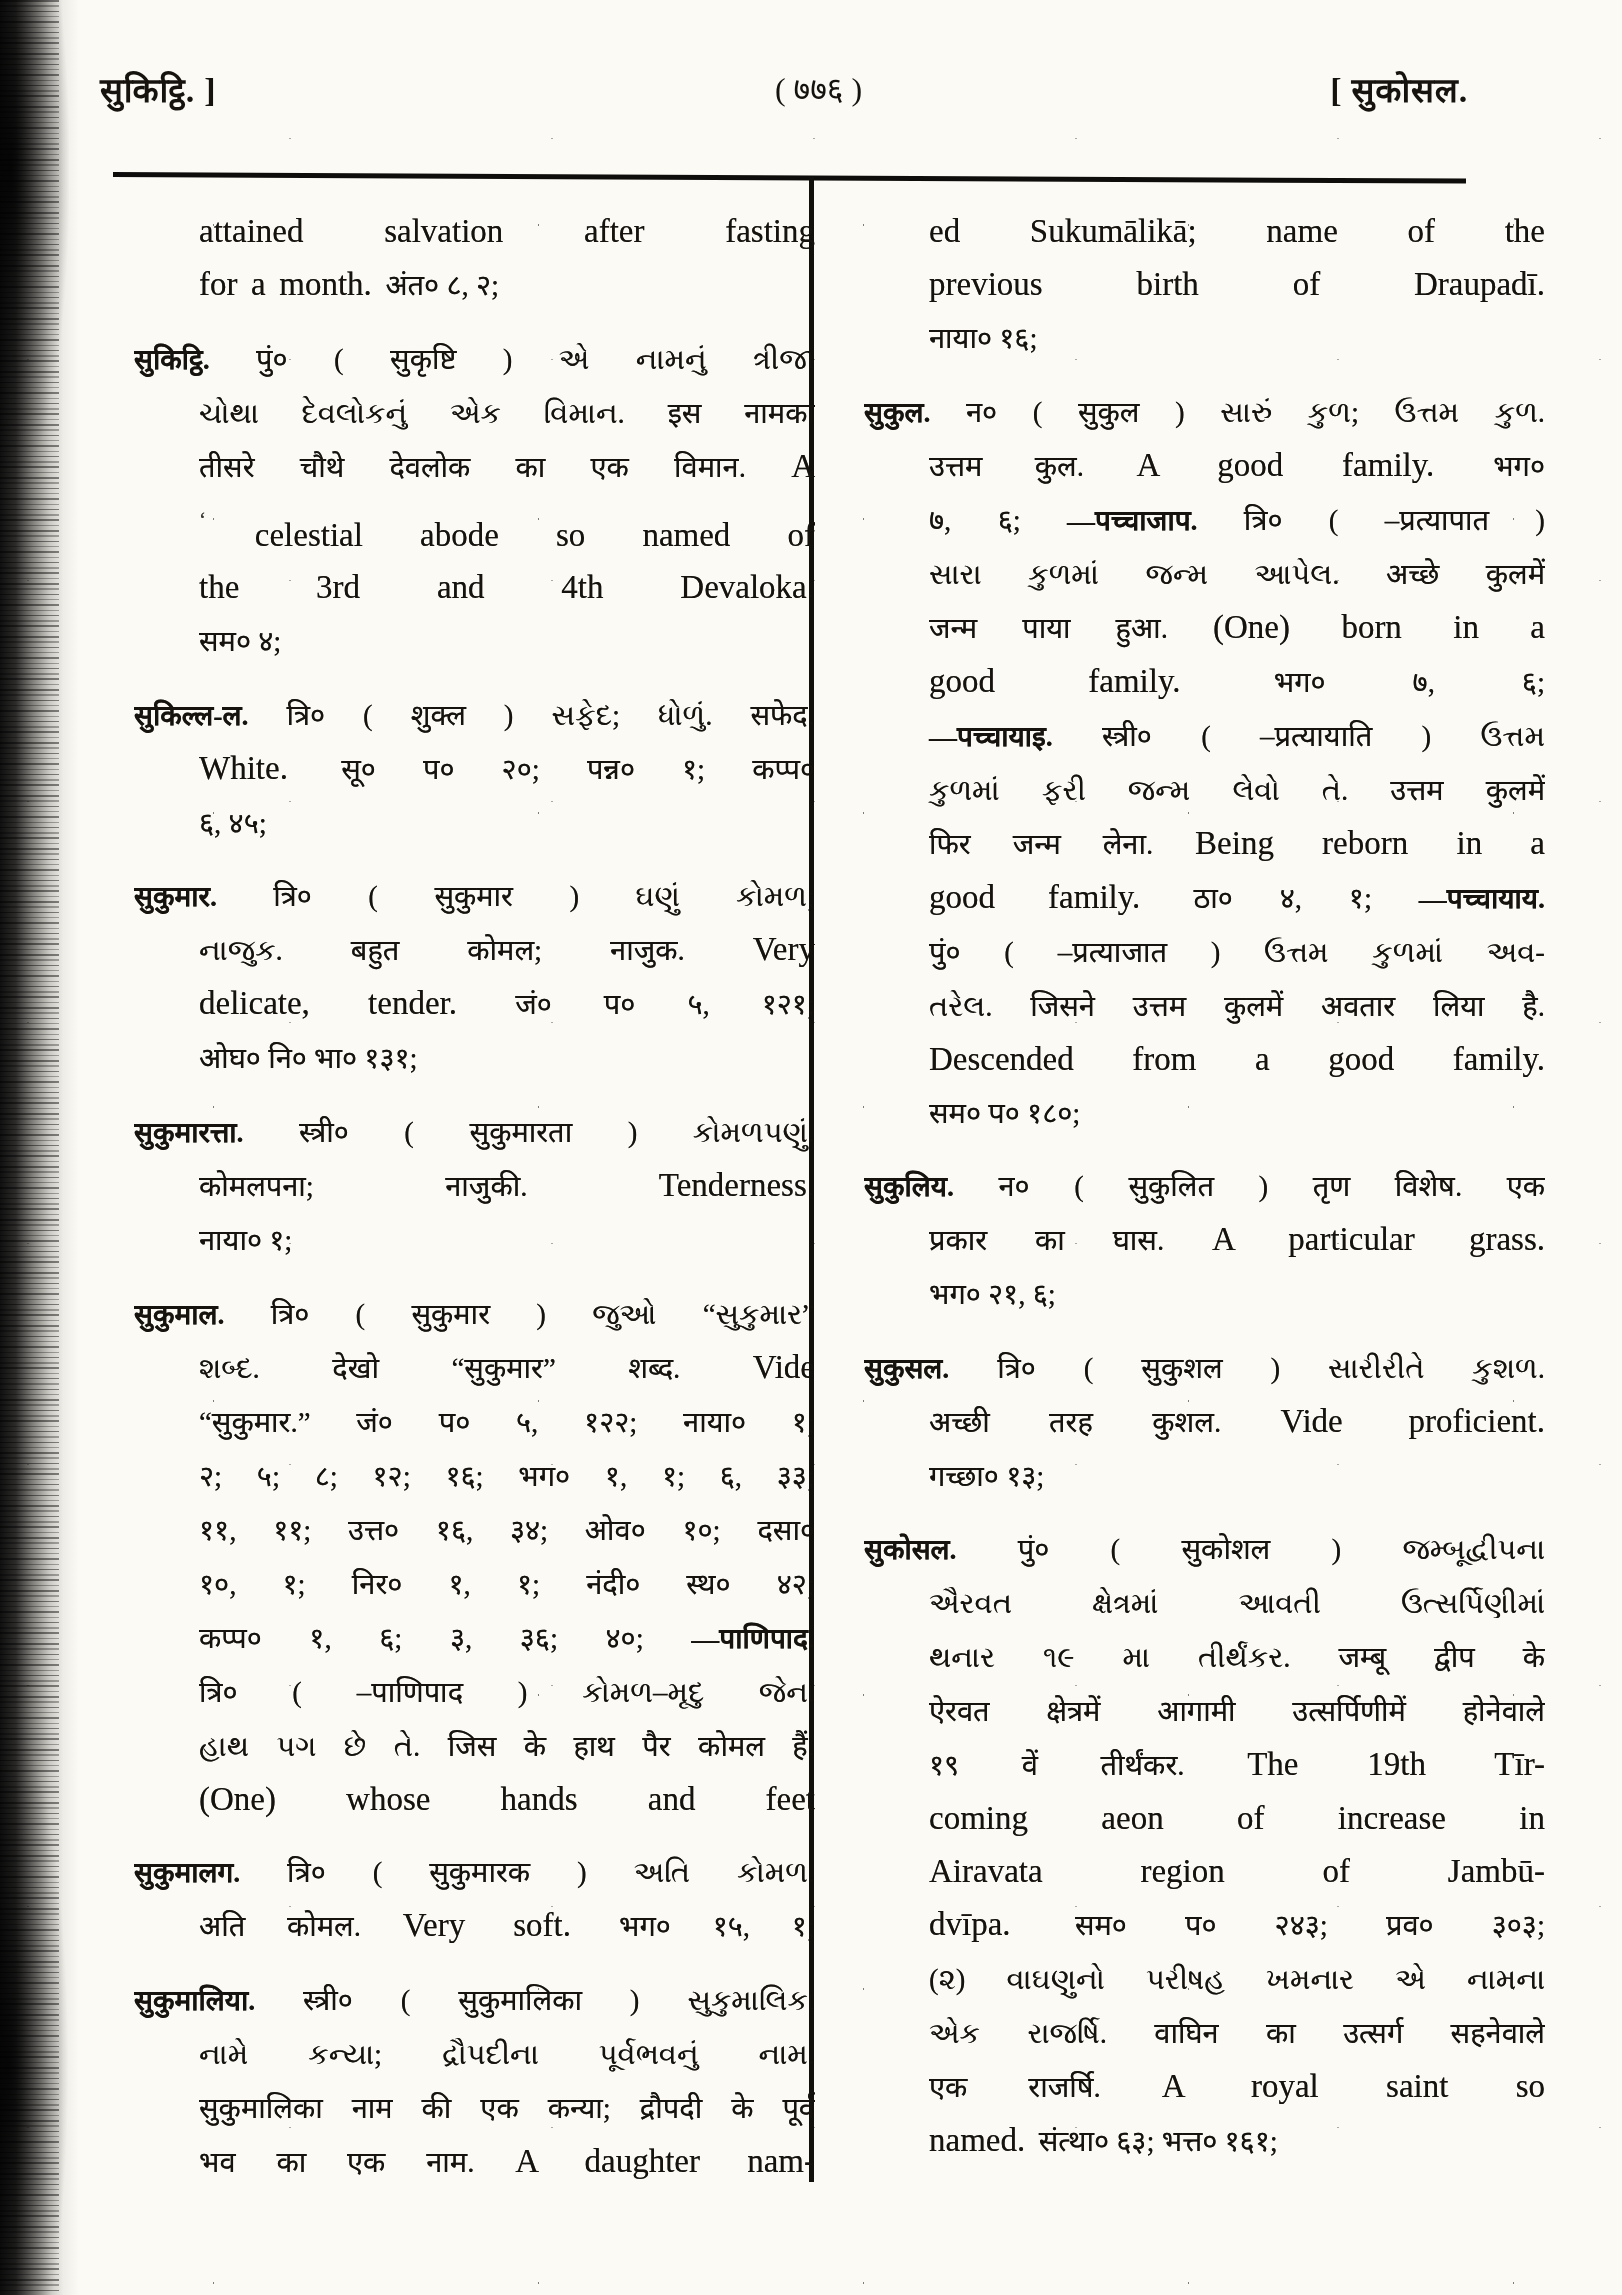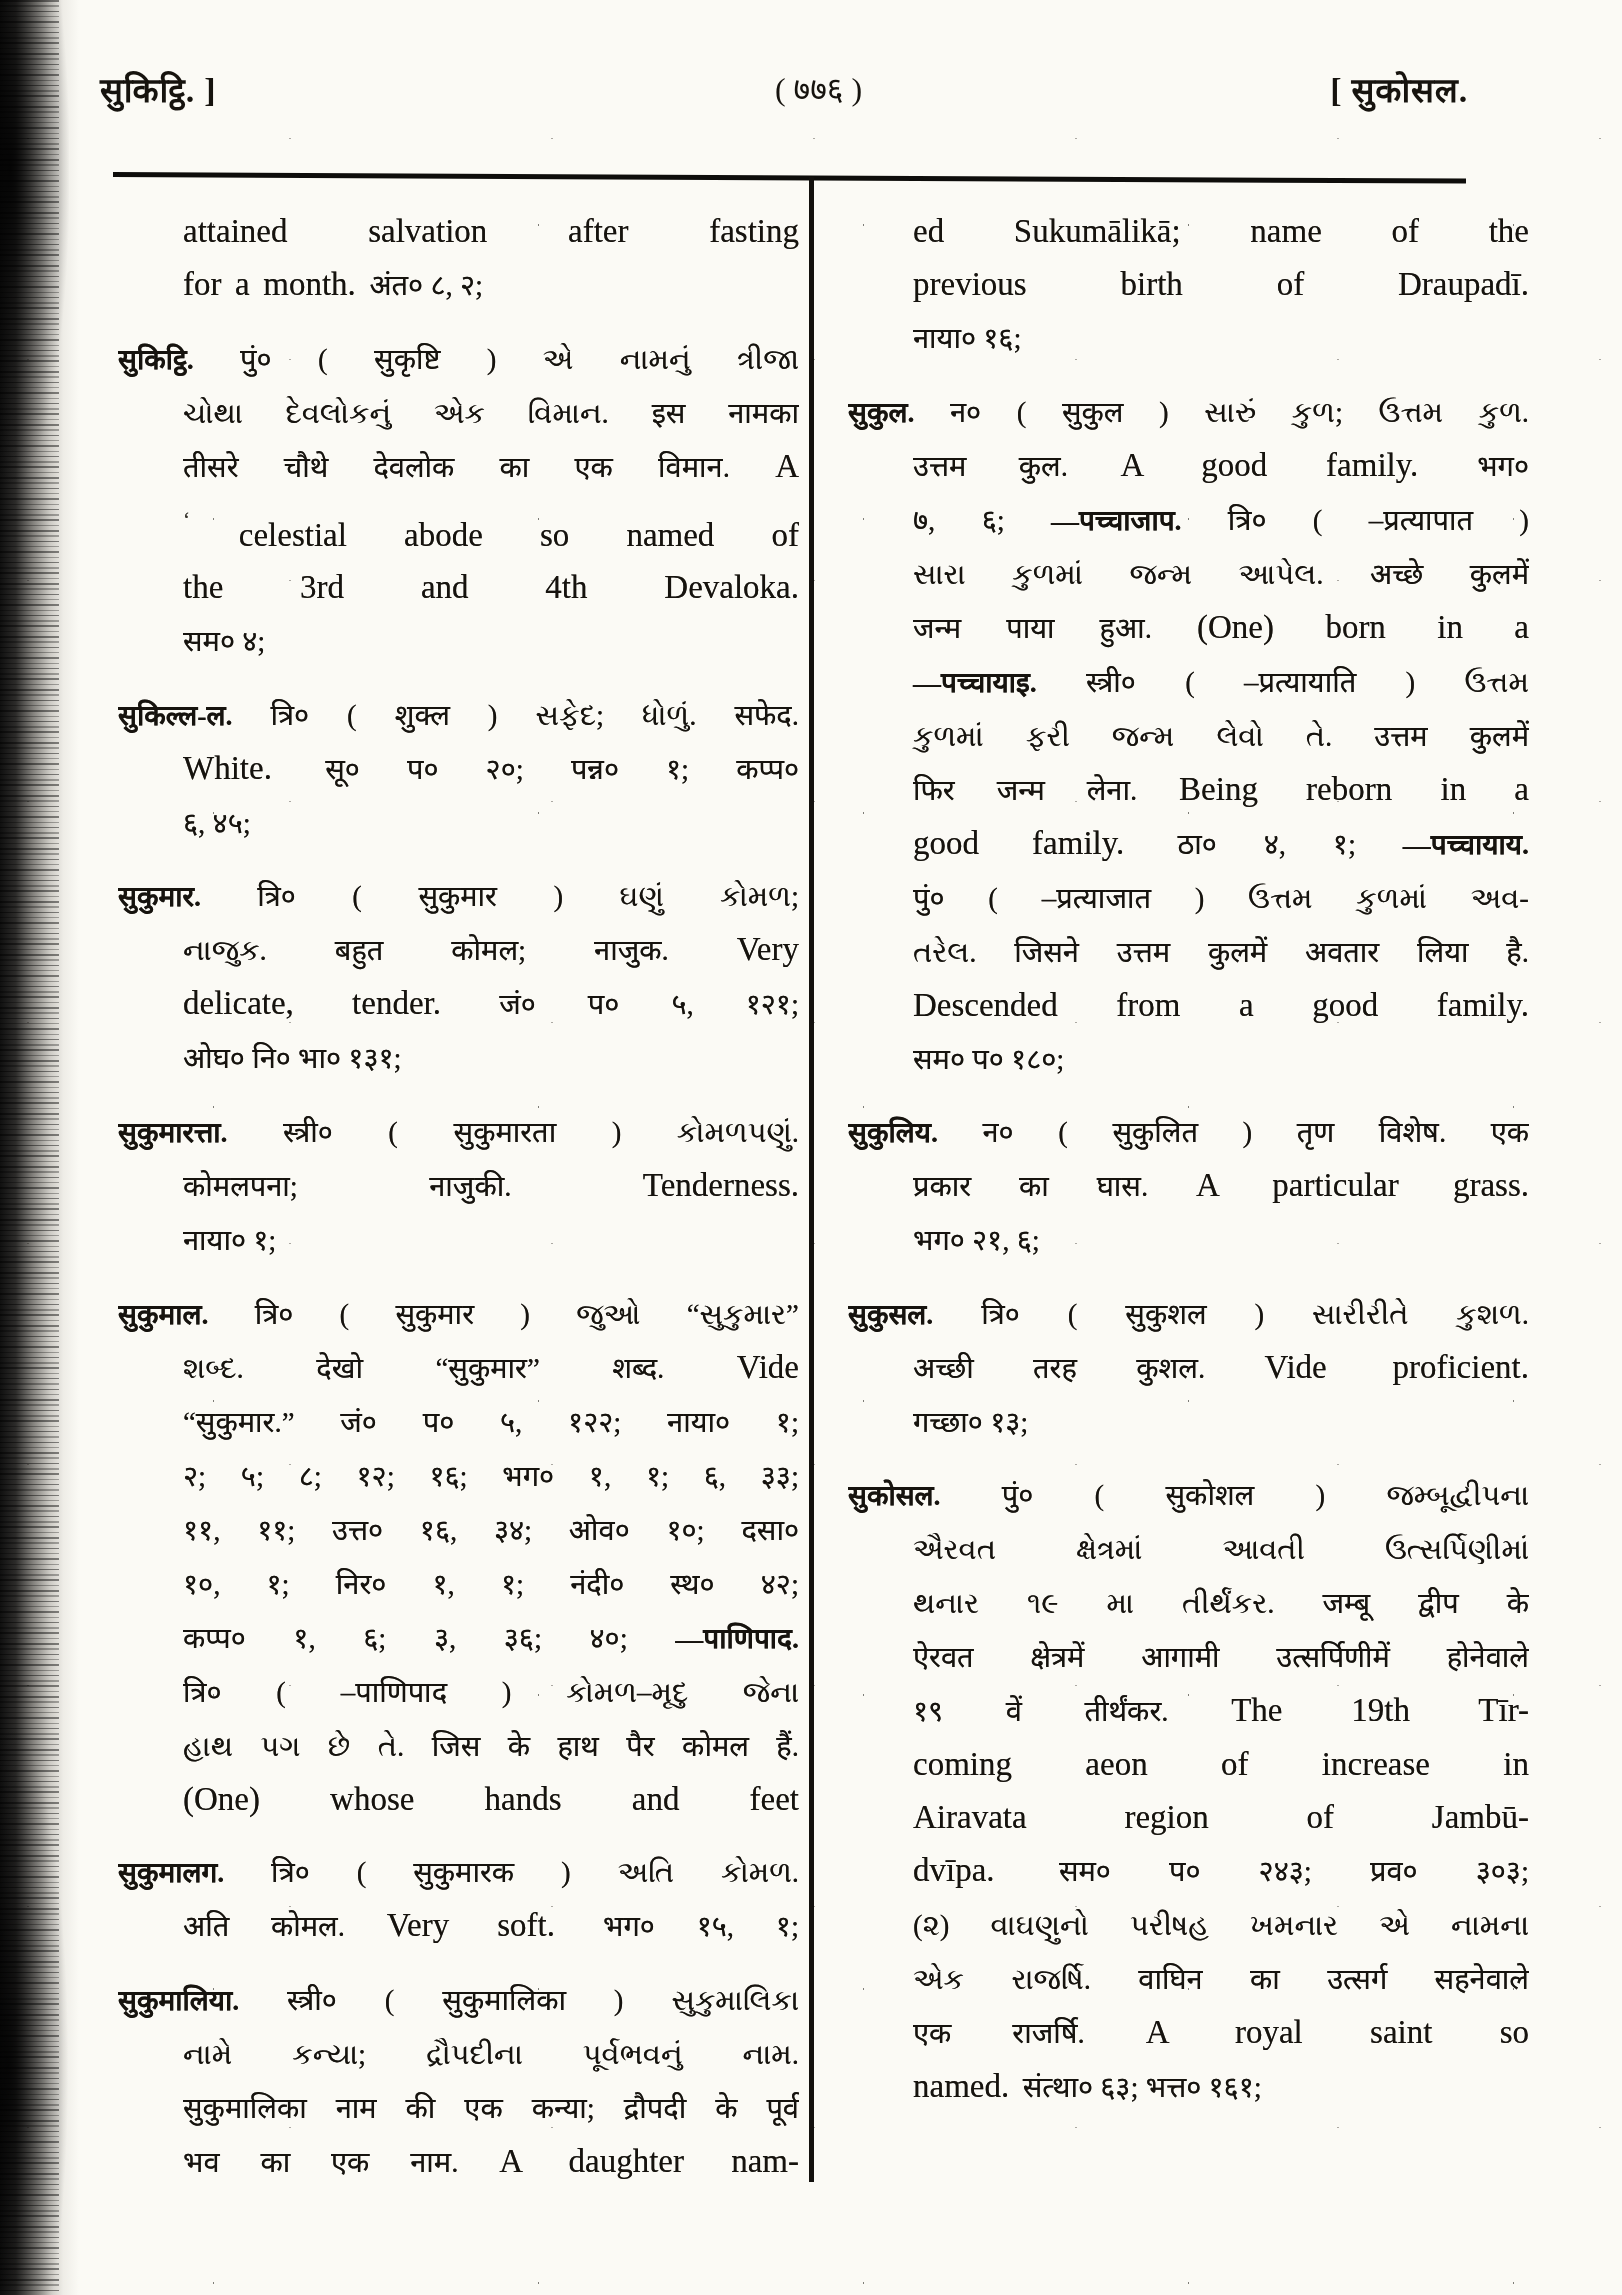--- a/index.html
+++ b/index.html
@@ -48,21 +48,21 @@
     position:absolute;right:155px;font-weight:700;font-size:34px;letter-spacing:0.8px;
   }
   .rule-top{
     position:absolute;left:113px;top:172px;width:1353px;height:5.3px;
     background:#0e0d0b;transform:rotate(.28deg);transform-origin:left center;
   }
   .divider{
     position:absolute;left:809px;top:177px;width:5.3px;height:2005px;
     background:#12100d;
   }
-  .col{position:absolute;top:205px;width:681px;overflow:hidden;}
+  .col{position:absolute;top:205px;width:681px;overflow:hidden;margin-left:16px;}
   .col-left{left:118px;height:2023px;}
   .col-right{left:848px;height:2023px;}
   .para{margin:0 0 19.6px 0;}
   .line{
     font-size:33px;line-height:53px;padding-left:65px;
     text-align:justify;text-align-last:justify;
     text-shadow:0 0 0.5px rgba(10,8,5,.65);
   }
   .line.first{padding-left:0;}
   .line.nj{text-align-last:left;}
@@ -150,20 +150,21 @@
         <div class="line"><span class="seg en">ed Sukumālikā; name of the</span></div>
         <div class="line"><span class="seg en">previous birth of Draupadī.</span></div>
         <div class="line nj"><span class="seg dv">नाया० १६;</span></div>
       </div>
       <div class="para">
         <div class="line first"><span class="seg hw">सुकुल.</span><span class="seg dv"> न० ( सुकुल ) </span><span class="seg gj">સારું કુળ; ઉત્તમ કુળ.</span></div>
         <div class="line"><span class="seg dv">उत्तम कुल. </span><span class="seg en">A good family. </span><span class="seg dv">भग०</span></div>
         <div class="line"><span class="seg dv">७, ६; </span><span class="seg hw">—पच्चाजाप.</span><span class="seg dv"> त्रि० ( –प्रत्यापात )</span></div>
         <div class="line"><span class="seg gj">સારા કુળમાં જન્મ આપેલ. </span><span class="seg dv">अच्छे कुलमें</span></div>
         <div class="line"><span class="seg dv">जन्म पाया हुआ. </span><span class="seg en">(One) born in a</span></div>
+        <div class="line"><span class="seg en">good family. </span><span class="seg dv">भग० ७, ६;</span></div>
         <div class="line"><span class="seg hw">—पच्चायाइ.</span><span class="seg dv"> स्त्री० ( –प्रत्यायाति ) </span><span class="seg gj">ઉત્તમ</span></div>
         <div class="line"><span class="seg gj">કુળમાં ફરી જન્મ લેવો તે. </span><span class="seg dv">उत्तम कुलमें</span></div>
         <div class="line"><span class="seg dv">फिर जन्म लेना. </span><span class="seg en">Being reborn in a</span></div>
         <div class="line"><span class="seg en">good family. </span><span class="seg dv">ठा० ४, १; </span><span class="seg hw">—पच्चायाय.</span></div>
         <div class="line"><span class="seg dv">पुं० ( –प्रत्याजात ) </span><span class="seg gj">ઉત્તમ કુળમાં અવ-</span></div>
         <div class="line"><span class="seg gj">તરેલ. </span><span class="seg dv">जिसने उत्तम कुलमें अवतार लिया है.</span></div>
         <div class="line"><span class="seg en">Descended from a good family.</span></div>
         <div class="line nj"><span class="seg dv">सम० प० १८०;</span></div>
       </div>
       <div class="para">

